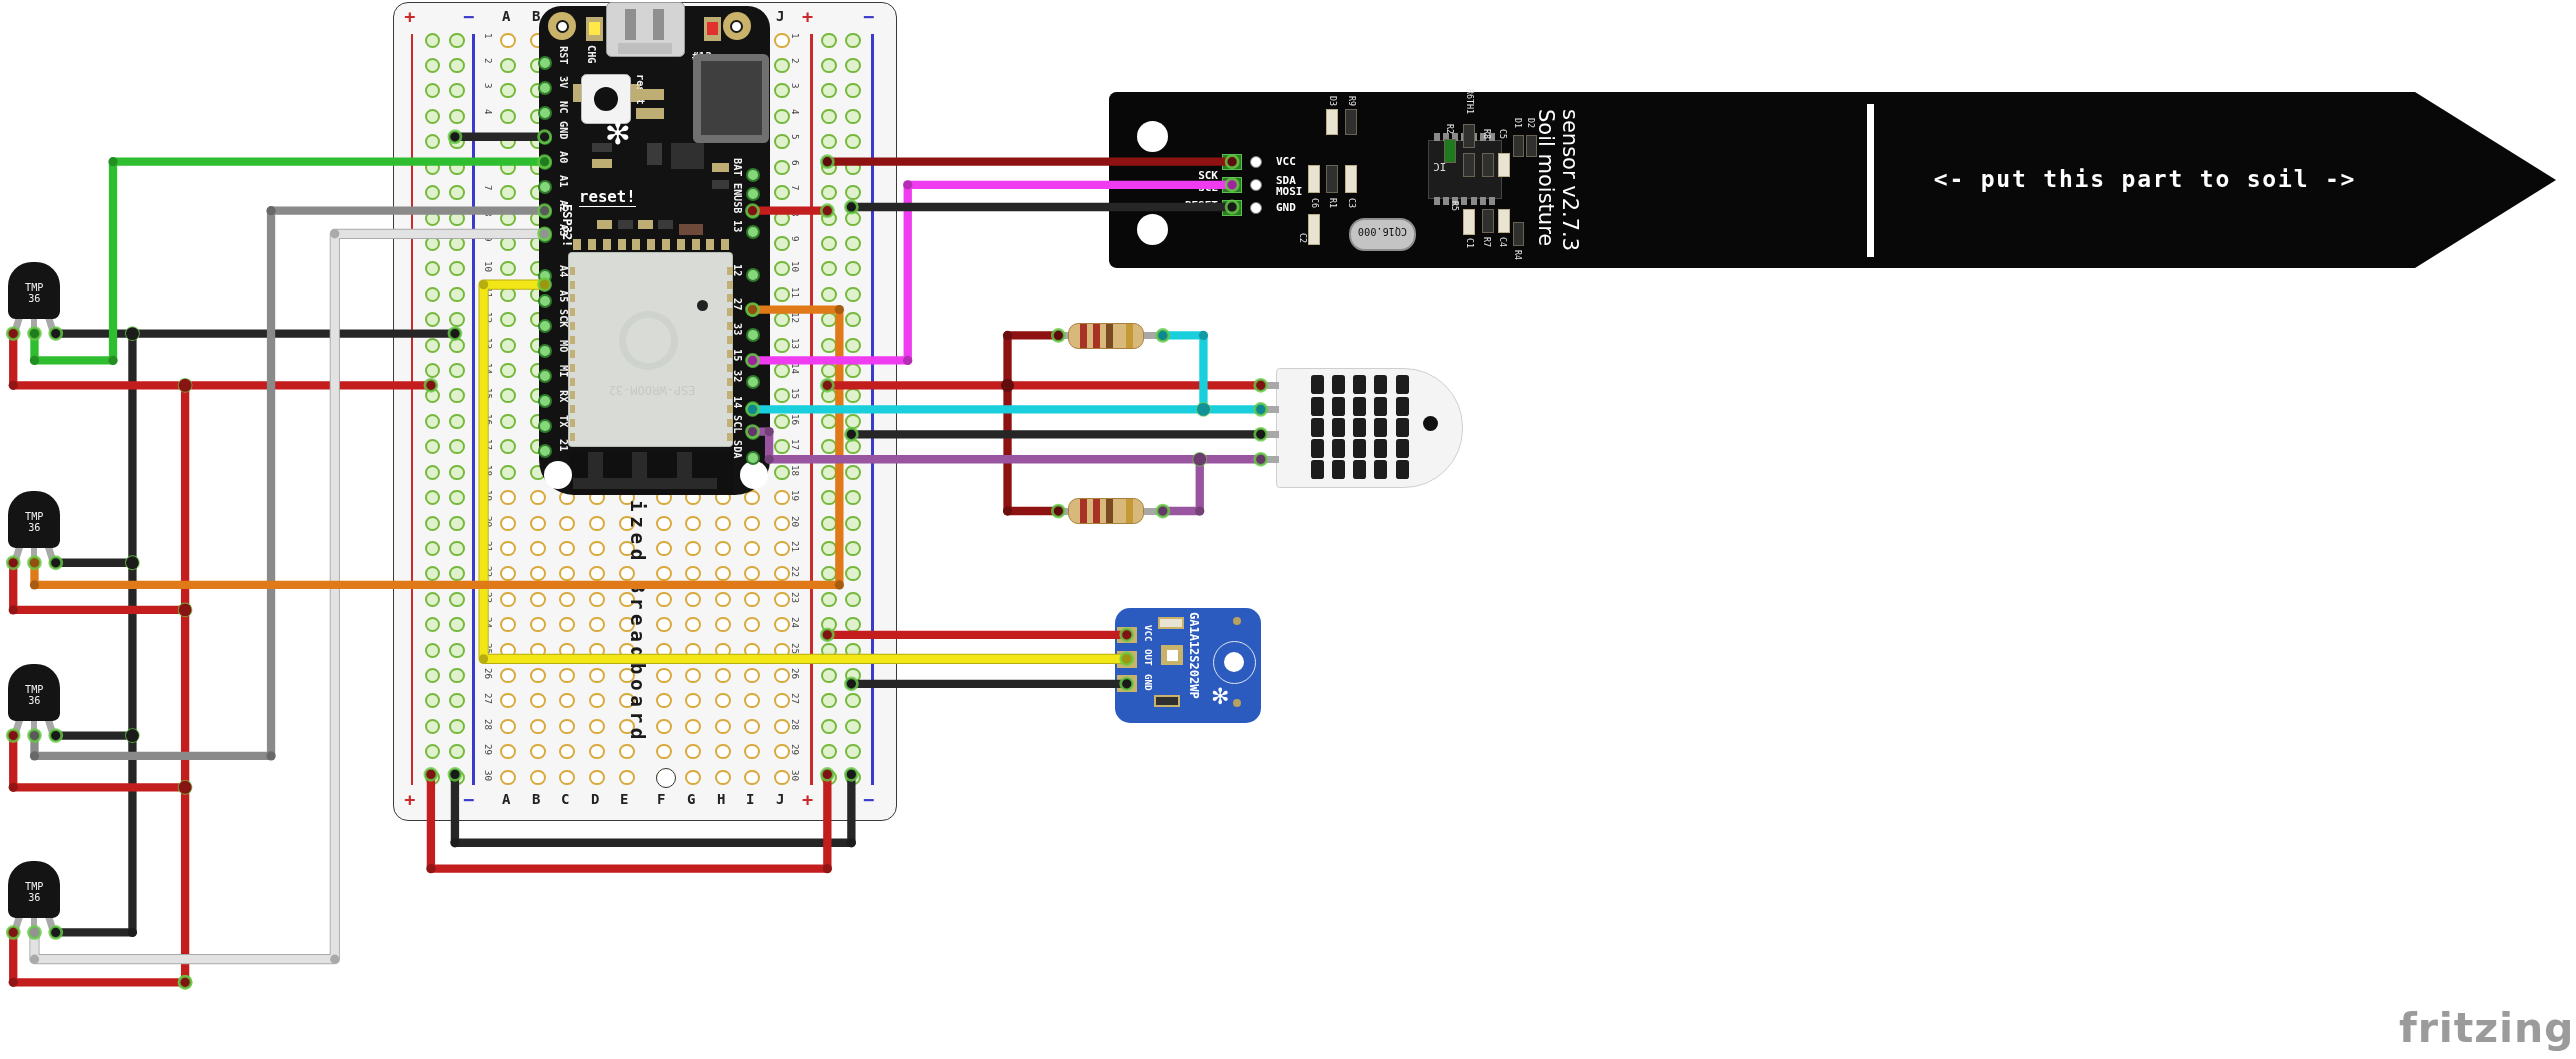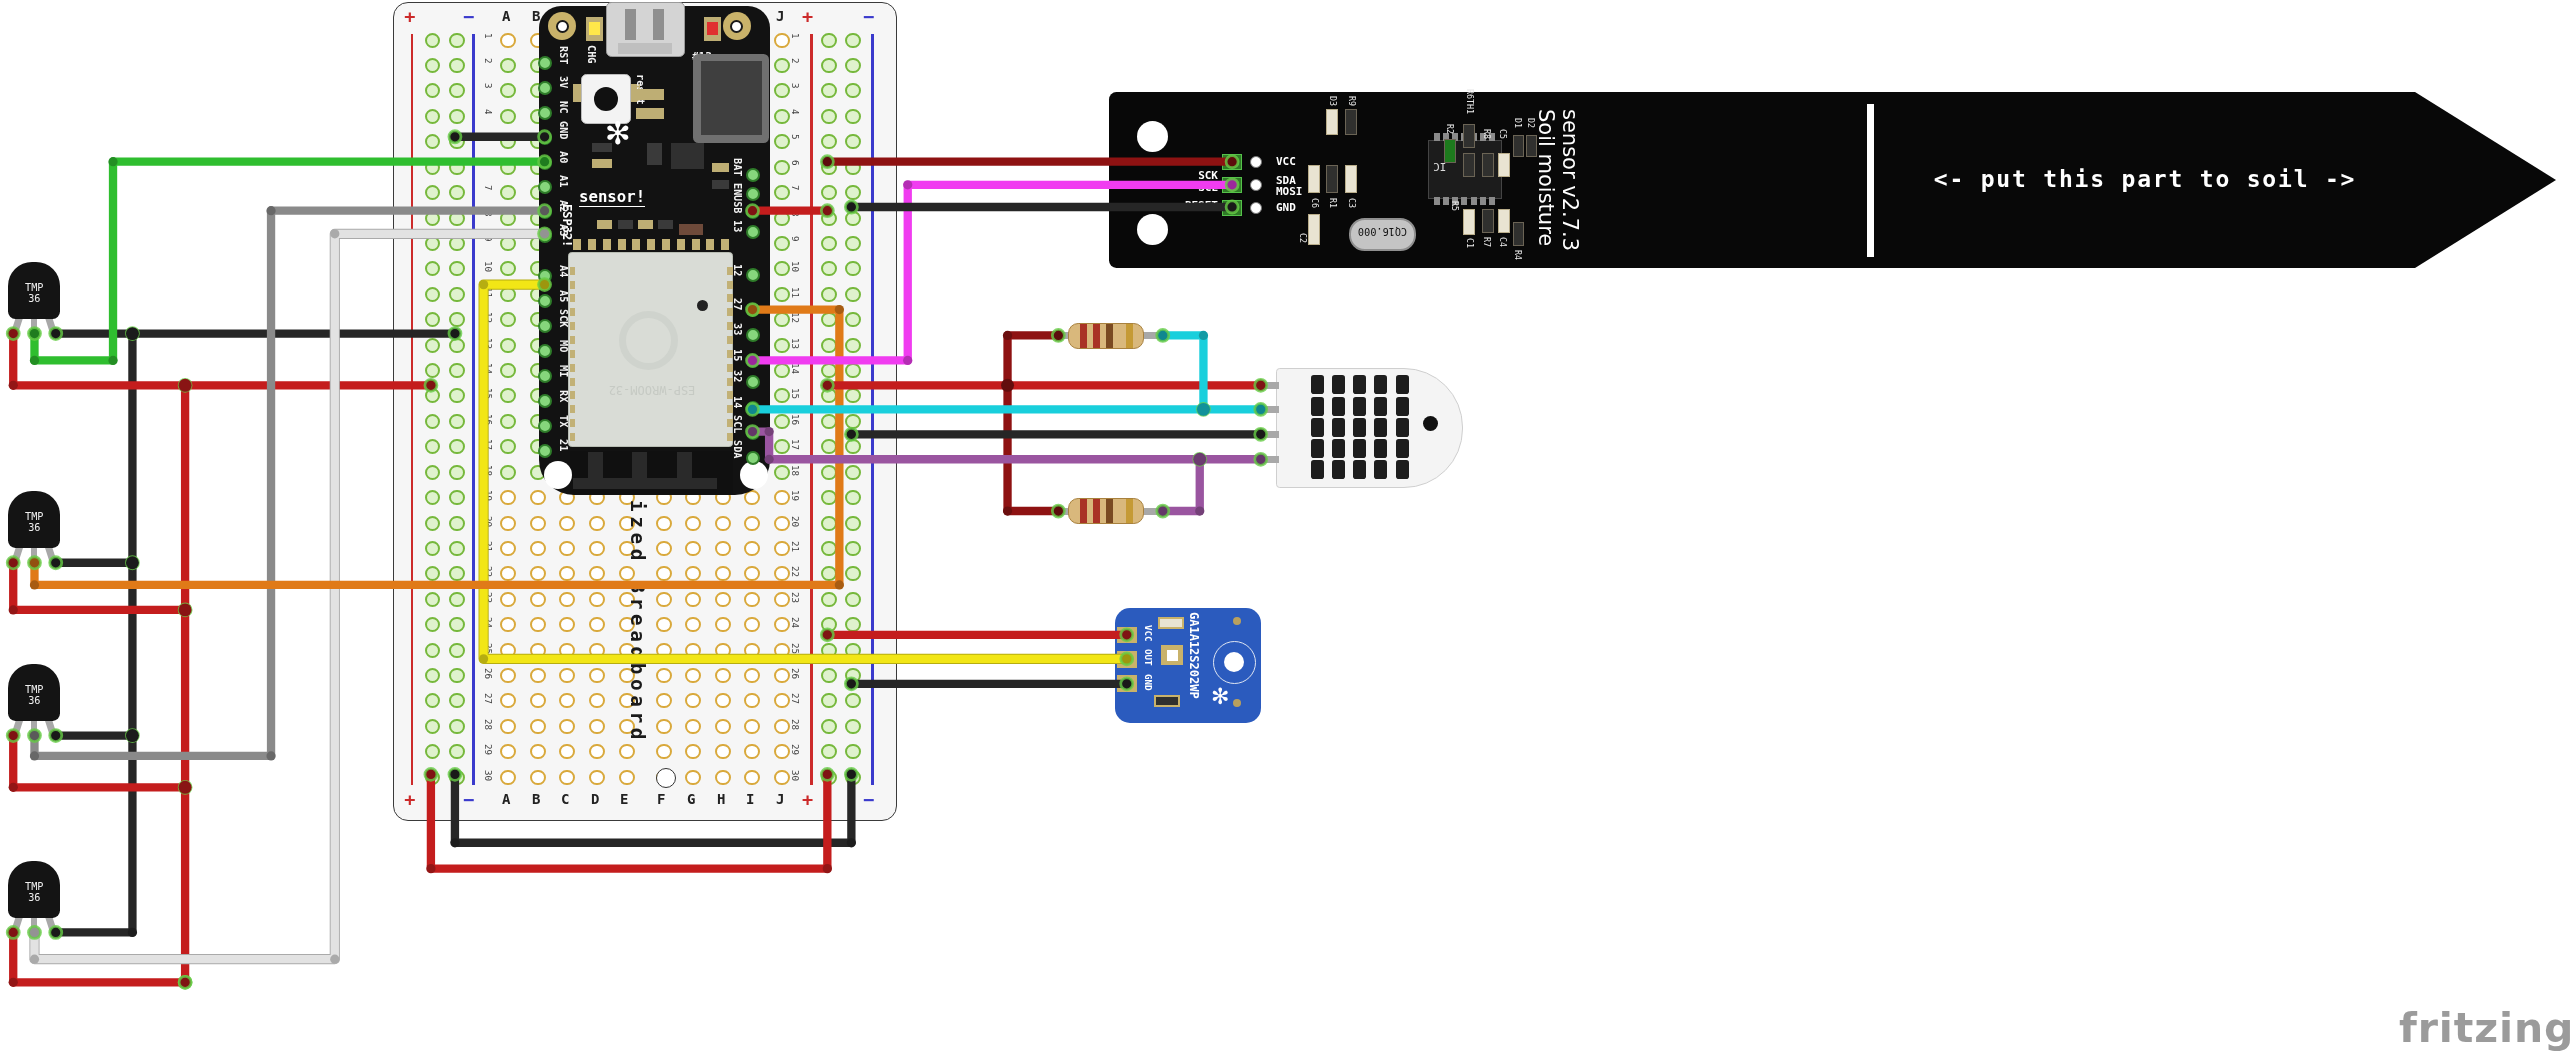--- a/index.html
+++ b/index.html
@@ -580,21 +580,21 @@
       <div class="pinlbl abs" style="left: 47px; top: 39px;">CHG</div>
       <div class="abs" style="left: 165px; top: 11px; width: 16.6px; height: 24px; background: rgb(190, 174, 116);"></div>
       <div class="abs" style="left: 168px; top: 16.6px; width: 11px; height: 13px; background: rgb(224, 48, 48);"></div>
       <div class="abs" style="left: 153px; top: 44px; font-size: 11px; font-weight: bold; color: rgb(242, 242, 242);">#13</div>
       <div class="abs" style="left: 34px; top: 78px; width: 9.2px; height: 18.5px; background: rgb(190, 174, 116);"></div>
       <div class="abs" style="left: 92px; top: 78px; width: 9.2px; height: 18.5px; background: rgb(190, 174, 116);"></div>
       <div class="abs" style="left: 42px; top: 68px; width: 50px; height: 50px; background: rgb(243, 243, 243); border: 1.8px solid rgb(187, 187, 187); border-radius: 5.5px; box-sizing: border-box;"></div>
       <div class="abs" style="left: 55px; top: 81px; width: 24px; height: 24px; background: rgb(17, 17, 17); border-radius: 50%;"></div>
       <div class="pinlbl abs" style="left: 96px; top: 68px;">reset</div>
       <div class="abs" style="left: 66px; top: 109px; font-size: 31px; color: rgb(255, 255, 255); font-family: &quot;DejaVu Sans&quot;, sans-serif;">✻</div>
-      <div class="abs" style="left: 40px; top: 181px; font-size: 15.7px; font-weight: bold; color: rgb(255, 255, 255); border-bottom: 1.8px solid rgb(255, 255, 255); padding-bottom: 0.9px;">sensor!</div>
+      <div class="abs" style="left: 40px; top: 181px; font-size: 15.7px; font-weight: bold; color: rgb(255, 255, 255); border-bottom: 1.8px solid rgb(255, 255, 255); padding-bottom: 0.9px;">reset!</div>
       <div class="pinlbl abs" style="left: 21px; top: 198px; font-size: 12px; font-weight: bold; color: rgb(255, 255, 255);">ESP32!</div>
       <div class="abs" style="left: 154px; top: 48px; width: 76px; height: 89px; background: rgb(112, 112, 112); border-radius: 5.5px;"></div>
       <div class="abs" style="left: 162px; top: 55px; width: 61px; height: 74px; background: rgb(63, 63, 63);"></div>
       <div class="abs" style="left: 97px; top: 83px; width: 28px; height: 11px; background: rgb(190, 174, 116);"></div>
       <div class="abs" style="left: 97px; top: 102px; width: 28px; height: 11px; background: rgb(190, 174, 116);"></div>
       <div class="abs" style="left: 53px; top: 137px; width: 20.3px; height: 9.2px; background: rgb(58, 58, 58);"></div>
       <div class="abs" style="left: 53px; top: 153px; width: 20.3px; height: 9.2px; background: rgb(190, 174, 116);"></div>
       <div class="abs" style="left: 108px; top: 137px; width: 15px; height: 22px; background: rgb(58, 58, 58);"></div>
       <div class="abs" style="left: 132px; top: 137px; width: 33px; height: 26px; background: rgb(48, 48, 48);"></div>
       <div class="abs" style="left: 58px; top: 214px; width: 15px; height: 9.2px; background: rgb(190, 174, 116);"></div>

